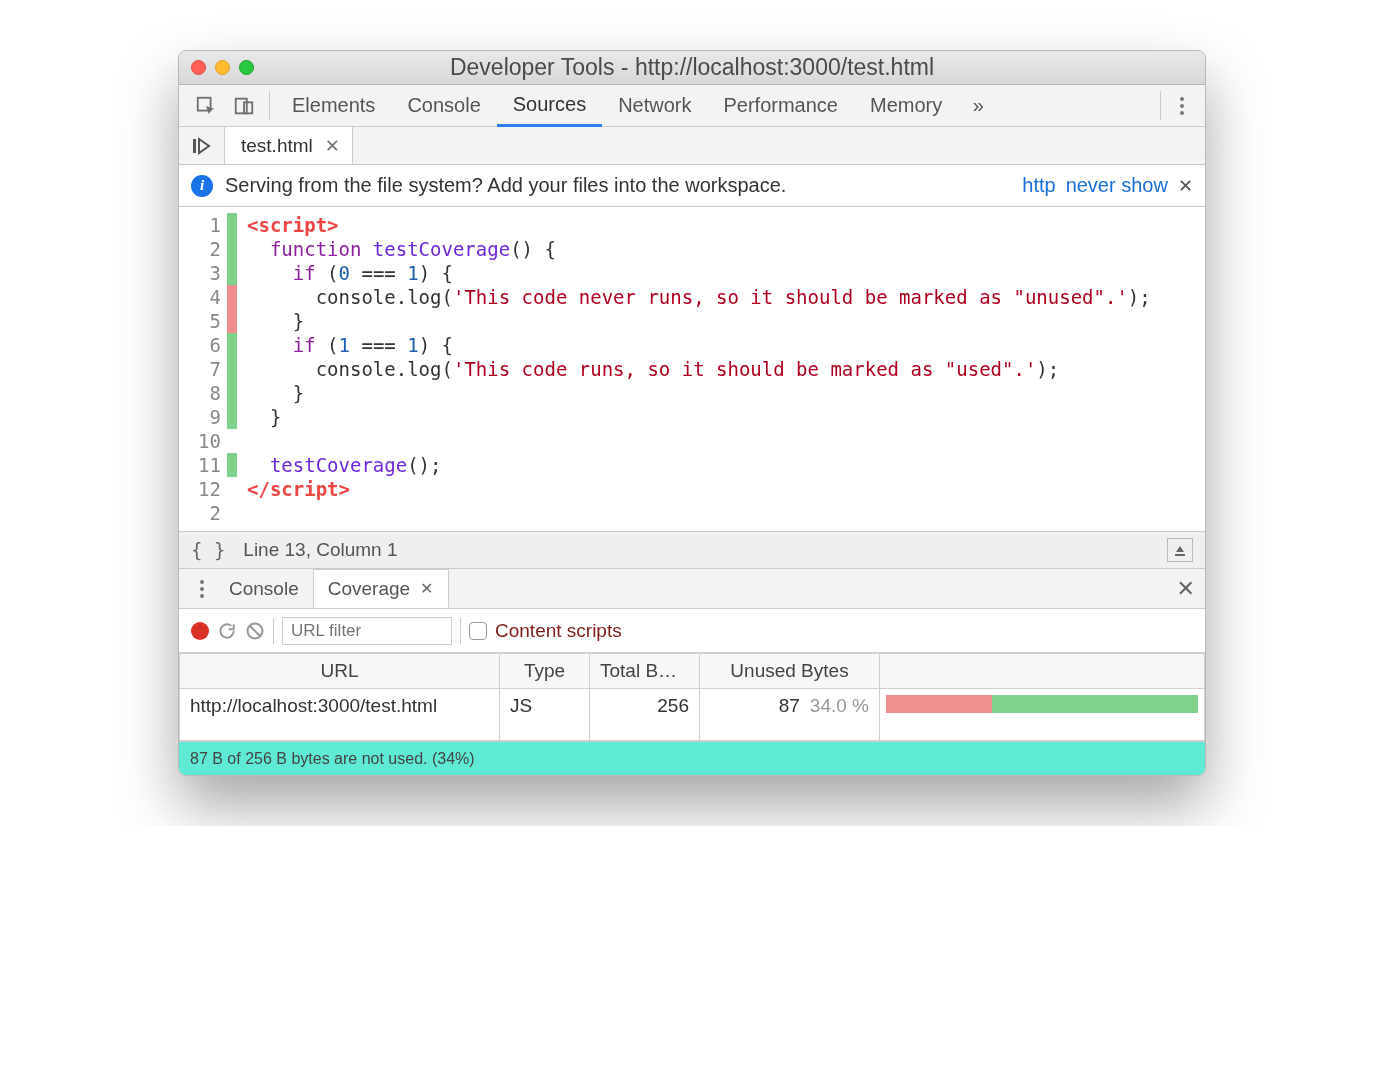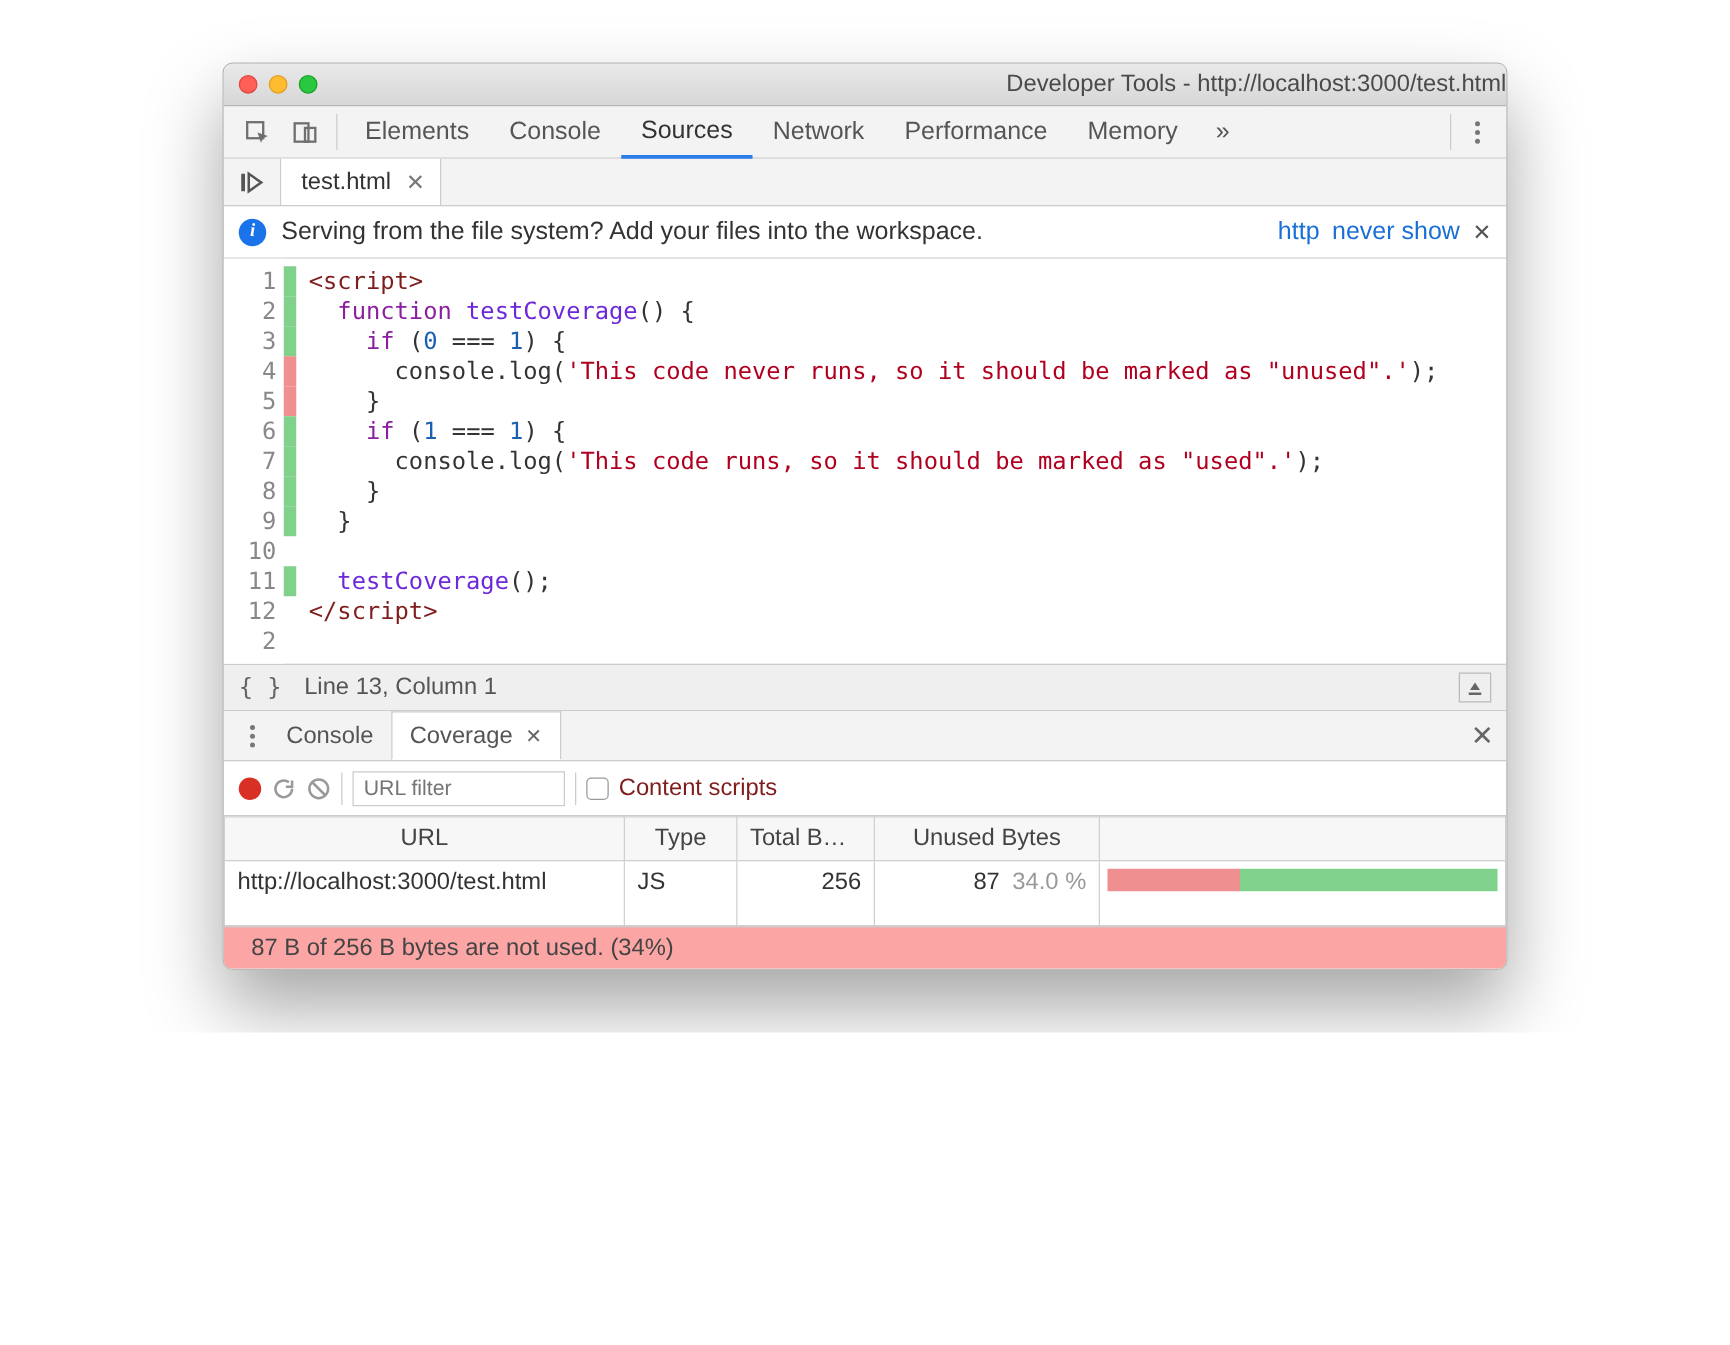--- a/index.html
+++ b/index.html
@@ -29,22 +29,22 @@
     display: flex;
     align-items: center;
     position: relative;
   }
   .traffic { display:flex; gap:9px; margin-left:12px; }
   .dot { width:15px; height:15px; border-radius:50%; }
   .dot.red{background:#ff5f57;border:1px solid #e14640;}
   .dot.yellow{background:#febc2e;border:1px solid #dfa023;}
   .dot.green{background:#28c840;border:1px solid #1ba125;}
   .titlebar-title{
-    position:absolute; left:0; right:0; text-align:right;
-    font-size:19px; color:#4a4a4a; font-weight:400;
+    position:absolute; left:0; right:0; text-align:center;
+    font-size:23px; color:#4a4a4a; font-weight:400;
     pointer-events:none;
   }
   
   .main-tabs{
     height:42px; border-bottom:1px solid #ccc;
     display:flex; align-items:stretch; padding:0 8px; gap:0; color:#555;
     background:#f3f3f3;
   }
   .main-tabs .icon-btn{
     width:38px; display:flex; align-items:center; justify-content:center;
@@ -94,21 +94,21 @@
   }
   .gutter{
     width:48px; text-align:right; color:#888; background:#fff;
     padding:6px 6px 6px 0; user-select:none;
   }
   .covbar{ width:10px; padding:6px 0;}
   .cov{height:24px;}
   .cov.g{background:#7fd18b;}
   .cov.r{background:#ef8f8f;}
   .code{ flex:1; padding:6px 10px; white-space:pre; overflow:auto;}
-  .tk-tag{color:#7f1d1d;}
+  .tk-tag{color:#ef4444;font-weight:bold;}
   .tk-kw{color:#8b1fa0;}
   .tk-name{color:#6d28d9;}
   .tk-num{color:#1c5fb0;}
   .tk-str{color:#b00020;}
   .tk-pun{color:#333;}
   
   .statusbar{
     height:38px; background:#efefef; border-top:1px solid #ccc; border-bottom:1px solid #ccc;
     display:flex; align-items:center; padding:0 12px; gap:18px; font-size:19px; color:#555;
   }
@@ -148,22 +148,22 @@
   .col-unused{width:180px;} .col-bar{}
   .unused-cell{display:flex;justify-content:flex-end;gap:10px;}
   .pct{color:#999;}
   .bar{height:18px;display:flex;width:100%;}
   .bar .u{background:#ef8f8f;}
   .bar .g{background:#7fd18b;}
   .cov-table td.col-bar{padding:6px 6px;}
   .cov-table tr.datarow td{height:52px;vertical-align:top;}
   
   .footer{
-    height:34px;border-top:1px solid #ccc;background:#fca5a5;
-    display:flex;align-items:center;padding:0 22px;font-size:19px;color:#444;
+    height:34px;border-top:1px solid #ccc;background:#5eead4;
+    display:flex;align-items:center;padding:0 11px;font-size:16px;color:#444;
   }
   
   svg{display:block;}
 </style>
 </head>
 <body>
 
 <div class="window">
 
   <div class="titlebar">

